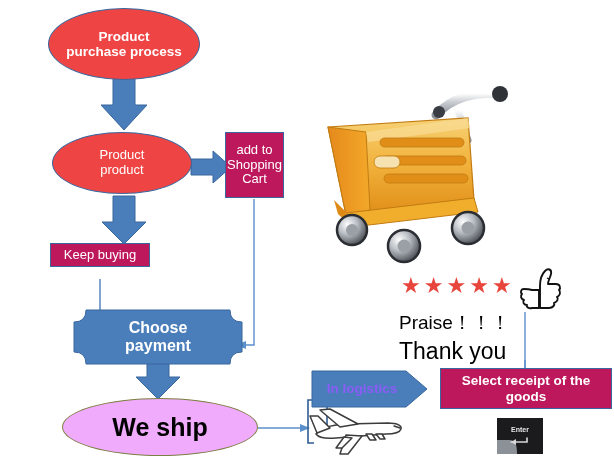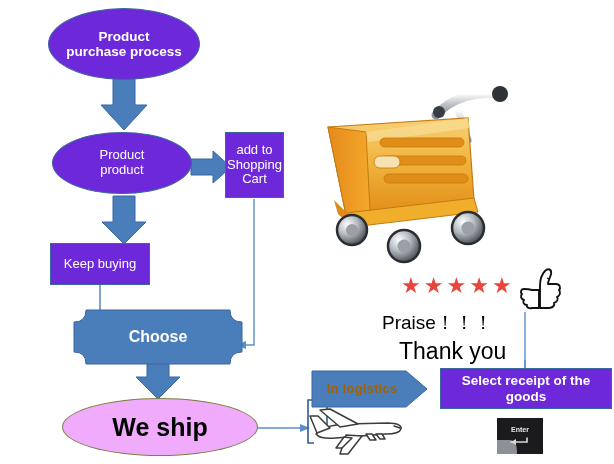--- a/index.html
+++ b/index.html
@@ -10,50 +10,50 @@
     overflow:hidden;
     position:relative;
   }
   #canvas{position:absolute;left:0;top:0;width:614px;height:464px;}
 
   .node{position:absolute;box-sizing:border-box;display:flex;align-items:center;justify-content:center;text-align:center;}
   .node span{display:block;line-height:1.12;}
 
   
   .ellipse-blue{
-    background:#6d28d9;
+    background:#ef4444;
     border:1px solid #39679e;
     border-radius:50%;
     color:#ffffff;
     font-weight:bold;
   }
   
   .rect-blue{
-    background:#6d28d9;
+    background:#be185d;
     border:1px solid #39679e;
     color:#ffffff;
   }
   
   .plaque{
     background:#4A7EBB;
     color:#ffffff;
     font-weight:bold;
   }
   
   .ellipse-yellow{
     background:#f0abfc;
     border:1px solid #7d7f42;
     border-radius:50%;
     color:#000000;
     font-weight:bold;
   }
   
   .penta{
     background:#4A7EBB;
-    color:#a16207;
+    color:#8b5cf6;
     font-weight:bold;
   }
   .plain-text{position:absolute;color:#000000;}
   .clip{position:absolute;}
   svg{display:block;overflow:visible;}
 </style>
 </head>
 <body>
 
 <div id="canvas">
@@ -172,30 +172,31 @@
   </div>
 
   <div class="node rect-blue" style="left:225px;top:132px;width:59px;height:66px;font-size:13px;">
     <span>
         <div>add to</div>
         <div>Shopping</div>
         <div>Cart</div>
       </span>
   </div>
 
-  <div class="node rect-blue" style="left:50px;top:243px;width:100px;height:42px;font-size:13px;">
+  <div class="node rect-blue" style="left:50px;top:243px;width:100px;height:24px;font-size:13px;">
     <span>Keep buying</span>
   </div>
 
   <svg class="clip" style="left:74px;top:310px;width:168px;height:54px;" viewBox="0 0 168 54">
     <path d="M0,12 Q12,12 12,0 L156,0 Q156,12 168,12 L168,42 Q156,42 156,54 L12,54 Q12,42 0,42 Z" fill="#4A7EBB" stroke="#39679E" stroke-width="1"></path>
   </svg>
   <div class="node plaque" style="left:74px;top:310px;width:168px;height:54px;font-size:16px;background:transparent;">
     <span>
         <div>Choose</div>
+        <div>payment</div>
       </span>
   </div>
 
   <div class="node ellipse-yellow" style="left:62px;top:398px;width:196px;height:58px;font-size:25px;">
     <span>We ship</span>
   </div>
 
   <svg class="clip" style="left:312px;top:371px;width:115px;height:36px;" viewBox="0 0 115 36">
     <polygon points="0,0 94,0 115,18 94,36 0,36" fill="#4A7EBB" stroke="#39679E" stroke-width="1"></polygon>
   </svg>
@@ -207,21 +208,21 @@
     <span>
         <div>Select receipt of the</div>
         <div>goods</div>
       </span>
   </div>
 
   <div class="plain-text" style="left:401px;top:275px;font-size:22px;color:#E8453C;letter-spacing:3px;line-height:1;">
     <span>★★★★★</span>
   </div>
 
-  <div class="plain-text" style="left:382px;top:310px;font-size:19px;">
+  <div class="plain-text" style="left:399px;top:310px;font-size:19px;">
     <span>Praise！！！</span>
   </div>
   <div class="plain-text" style="left:399px;top:338px;font-size:23px;">
     <span>Thank you</span>
   </div>
 
   <svg class="clip" style="left:515px;top:266px;width:52px;height:46px;" viewBox="0 0 52 46">
     <rect x="0" y="0" width="52" height="46" fill="#FFFFFF"></rect>
     <g fill="#FFFFFF" stroke="#111111" stroke-width="1.9" stroke-linejoin="round" stroke-linecap="round">
       <path d="M25,42 L25,20 C25,14 27,8 30,5 C33,2 37,3 36,8 C35,12 33,15 33,18 L41,18 C45,18 46,22 44,24 C46,26 45,30 42,31 C44,33 42,36 39,37 C40,39 38,42 34,42 Z"></path>

